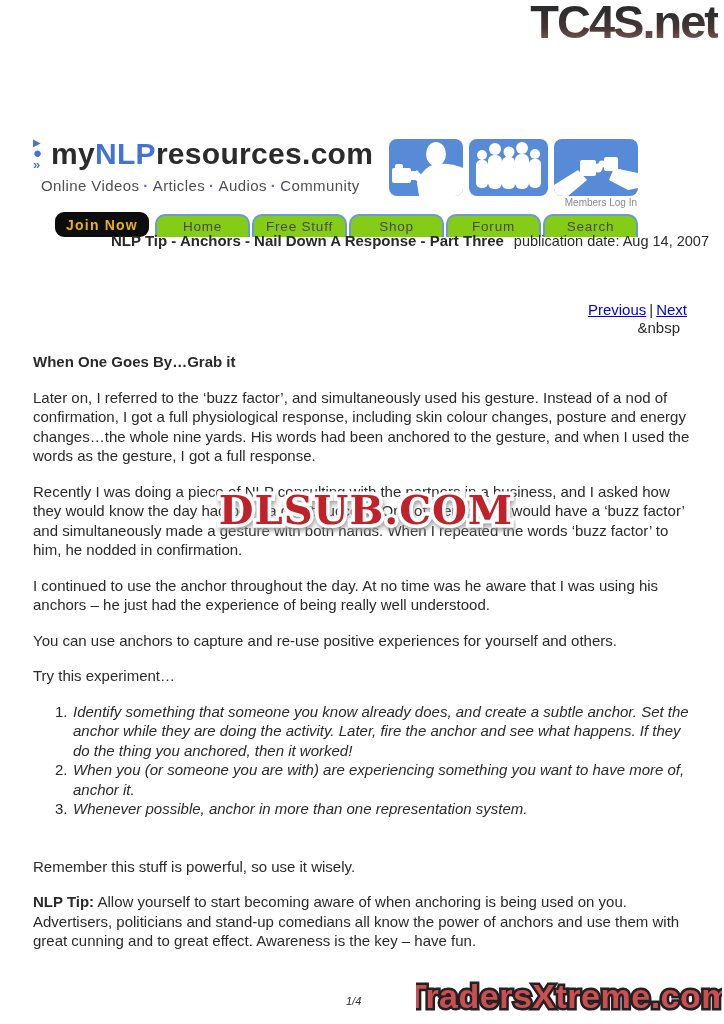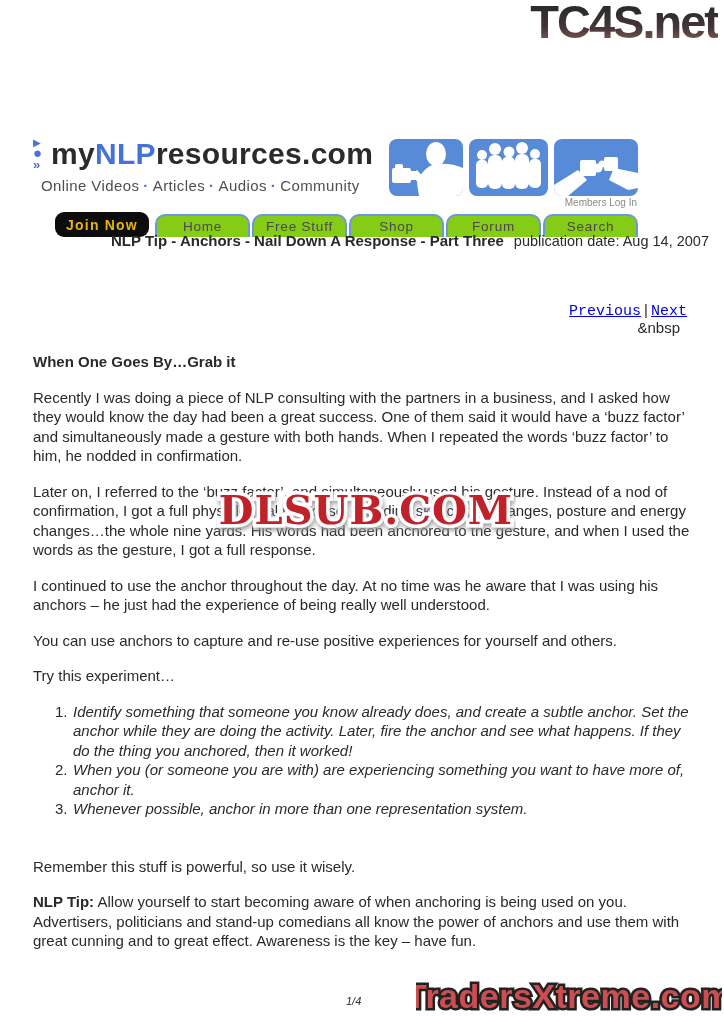--- a/index.html
+++ b/index.html
@@ -35,21 +35,21 @@
         font-size:14px;display:flex;align-items:center;justify-content:center;letter-spacing:1.2px;margin-right:4px;cursor:pointer;}
   .tab{width:91px;height:21px;border:2px solid #6b97dd;border-bottom:none;border-radius:10px 10px 0 0;background:#84cc16;
        color:#4a4a4a;display:flex;align-items:center;justify-content:center;font-size:13.5px;letter-spacing:0.8px;
        margin-left:2px;margin-top:2px;cursor:pointer;}
 
   .title-line{position:absolute;top:232px;left:96px;width:628px;text-align:center;font-size:15px;white-space:nowrap;}
   .title-bold{font-weight:bold;}
   .pub-date{margin-left:10px;font-size:14.5px;}
 
   .pagenav{position:absolute;top:301px;right:37px;font-size:15px;}
-  .pagenav a{color:#0000e0;text-decoration:underline;cursor:pointer;font-family:Liberation Mono, monospace;}
+  .pagenav a{color:#0000e0;text-decoration:underline;cursor:pointer;}
   .pagenav .psep{color:#2a2a2a;padding:0 3px;}
   .nbsp{position:absolute;top:319px;right:44px;font-size:15px;}
 
   
   .article{position:absolute;left:33px;top:352px;width:658px;font-size:15px;line-height:1.3;}
   .article p{margin:0 0 16px 0;}
   .heading{font-weight:bold;margin:0 0 14px 0;}
   .list{margin:0;}
   .li{display:flex;}
   .li-num{margin-left:22px;width:18px;flex:none;}
@@ -136,22 +136,22 @@
     <span class="title-bold">NLP Tip - Anchors - Nail Down A Response - Part Three</span><span class="pub-date">publication date: Aug 14, 2007</span>
   </div>
 
   <div class="pagenav">
     <a>Previous</a><span class="psep">|</span><a>Next</a>
   </div>
   <div class="nbsp">&amp;nbsp</div>
 
   <div class="article">
     <p class="heading">When One Goes By…Grab it</p>
+    <p><span>Later on, I referred to the ‘buzz factor’, and simultaneously used his gesture. Instead of a nod of confirmation, I got a full physiological response, including skin colour changes, posture and energy changes…the whole nine yards. His words had been</span><span> anchored to the gesture, and when I used the words a</span><span>s the gesture, I got a full response.</span></p>
     <p>Recently I was doing a piece of NLP consulting with the partners in a business, and I asked how they would know the day had been a great success. One of them said it would have a ‘buzz factor’ and simultaneously made a gesture with both hands. When I repeated the words ‘buzz factor’ to him, he nodded in confirmation.</p>
-    <p><span>Later on, I referred to the ‘buzz factor’, and simultaneously used his gesture. Instead of a nod of confirmation, I got a full physiological response, including skin colour changes, posture and energy changes…the whole nine yards. His words had been</span><span> anchored to the gesture, and when I used the words a</span><span>s the gesture, I got a full response.</span></p>
     <p>I continued to use the anchor throughout the day. At no time was he aware that I was using his anchors – he just had the experience of being really well understood.</p>
     <p>You can use anchors to capture and re-use positive experiences for yourself and others.</p>
     <p>Try this experiment…</p>
     <div class="list">
       <div class="li">
           <span class="li-num">1.</span>
           <span class="li-text">Identify something that someone you know already does, and create a subtle anchor. Set the anchor while they are doing the activity. Later, fire the anchor and see what happens. If they do the thing you anchored, then it worked!</span>
         </div>
       <div class="li">
           <span class="li-num">2.</span>

